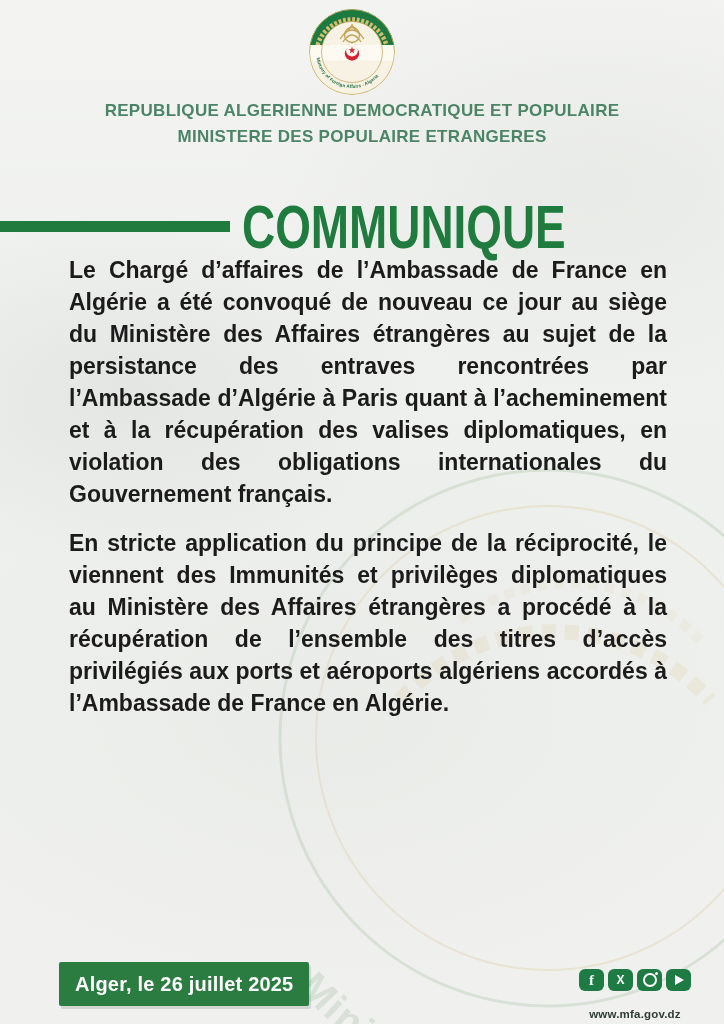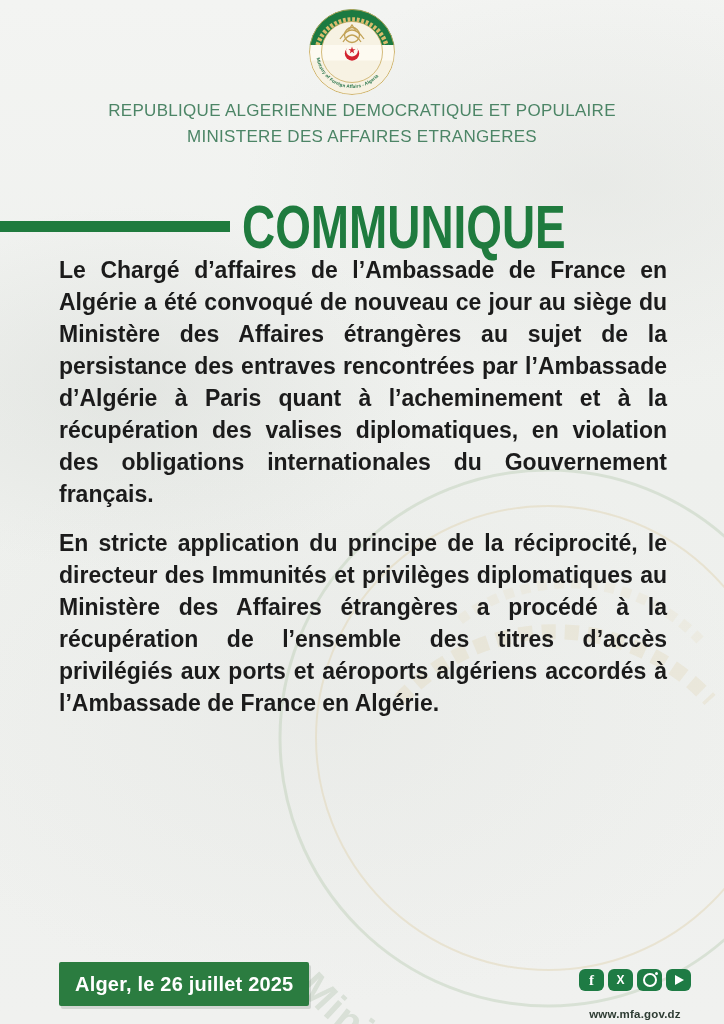--- a/index.html
+++ b/index.html
@@ -20,42 +20,42 @@
       linear-gradient(180deg,#f3f4f2 0%,#eef0ed 45%,#f0f1ef 100%);
   }
   .watermark{position:absolute;inset:0;z-index:1;pointer-events:none;}
   .content{position:absolute;inset:0;z-index:2;}
 
   .logo{position:absolute;left:308px;top:8px;width:88px;height:88px;}
 
   .header{position:absolute;left:0;right:0;top:98px;text-align:center;}
   .header div{
     color:#4c8566;font-size:17px;line-height:26px;
-    letter-spacing:0.3px;font-weight:400;
+    letter-spacing:0.3px;font-weight:700;
   }
 
   .title-bar{
     position:absolute;left:0;top:221px;width:230px;height:11px;
     background:#1f7b3e;
   }
   .title{
     position:absolute;left:242px;top:195px;height:62px;margin:0;
     display:flex;align-items:center;
     font-size:62px;font-weight:700;color:#1f7b3e;
     letter-spacing:0px;white-space:nowrap;
     transform:scaleX(0.74);transform-origin:left center;
   }
 
   .body-text{
     position:absolute;left:59px;top:254px;width:608px;
     color:#1b1b1b;font-weight:700;
     font-size:23px;line-height:32px;
     text-align:justify;
   }
-  .body-text p{margin:0 0 17px 0;}
+  .body-text p{margin:0 0 17px 10px;}
 
   .date-badge{
     position:absolute;left:59px;top:962px;height:36px;
     display:inline-flex;align-items:center;
     padding:4px 16px;
     background:#2b7c40;color:#ffffff;
     font-size:20px;font-weight:700;letter-spacing:0.2px;
     border-radius:2px;
     box-shadow:2px 3px 0 rgba(40,60,45,0.15);
   }
@@ -133,29 +133,29 @@
             <textPath href="#logoBottomArc" startOffset="6">Ministry of Foreign Affairs - Algeria</textPath>
           </text>
           <circle cx="44" cy="44" r="42.5" fill="none" stroke="#c9ab5e" stroke-width="0.9"></circle>
           <circle cx="44" cy="44" r="30.5" fill="none" stroke="#c9ab5e" stroke-width="0.8"></circle>
         </g>
       </svg>
     </div>
 
     <div class="header">
       <div>REPUBLIQUE ALGERIENNE DEMOCRATIQUE ET POPULAIRE</div>
-      <div>MINISTERE DES AFFAIRES ETRANGERES</div>
+      <div>MINISTERE DES POPULAIRE ETRANGERES</div>
     </div>
 
     <div class="title-bar"></div>
     <h1 class="title">COMMUNIQUE</h1>
 
     <div class="body-text">
       <p>Le Chargé d’affaires de l’Ambassade de France en Algérie a été convoqué de nouveau ce jour au siège du Ministère des Affaires étrangères au sujet de la persistance des entraves rencontrées par l’Ambassade d’Algérie à Paris quant à l’acheminement et à la récupération des valises diplomatiques, en violation des obligations internationales du Gouvernement français.</p>
-      <p>En stricte application du principe de la réciprocité, le directeur des Immunités et privilèges diplomatiques au Ministère des Affaires étrangères a procédé à la récupération de l’ensemble des titres d’accès privilégiés aux ports et aéroports algériens accordés à l’Ambassade de France en Algérie.</p>
+      <p>En stricte application du principe de la réciprocité, le viennent des Immunités et privilèges diplomatiques au Ministère des Affaires étrangères a procédé à la récupération de l’ensemble des titres d’accès privilégiés aux ports et aéroports algériens accordés à l’Ambassade de France en Algérie.</p>
     </div>
 
     <div class="date-badge">Alger, le 26 juillet 2025</div>
 
     <div class="footer-right">
       <div class="social-row">
         <div class="sq">
           <span class="fb">f</span>
         </div>
         <div class="sq">

